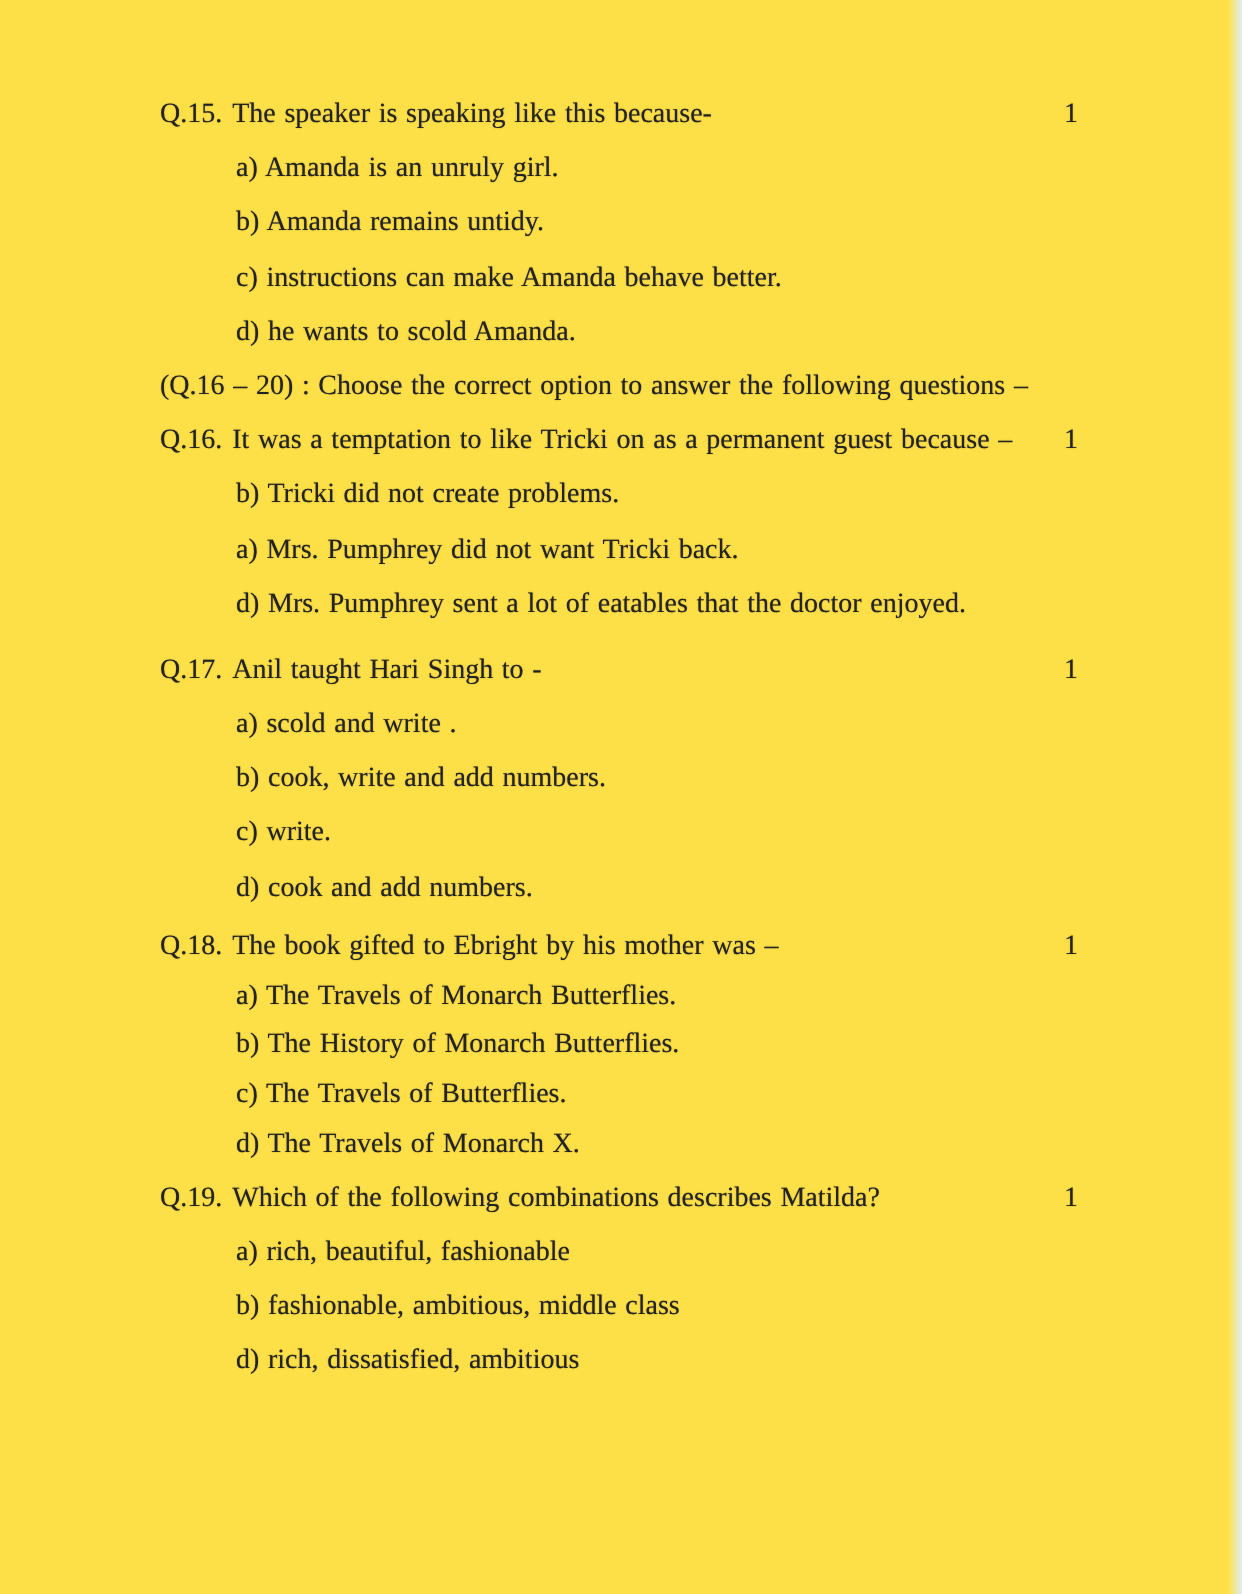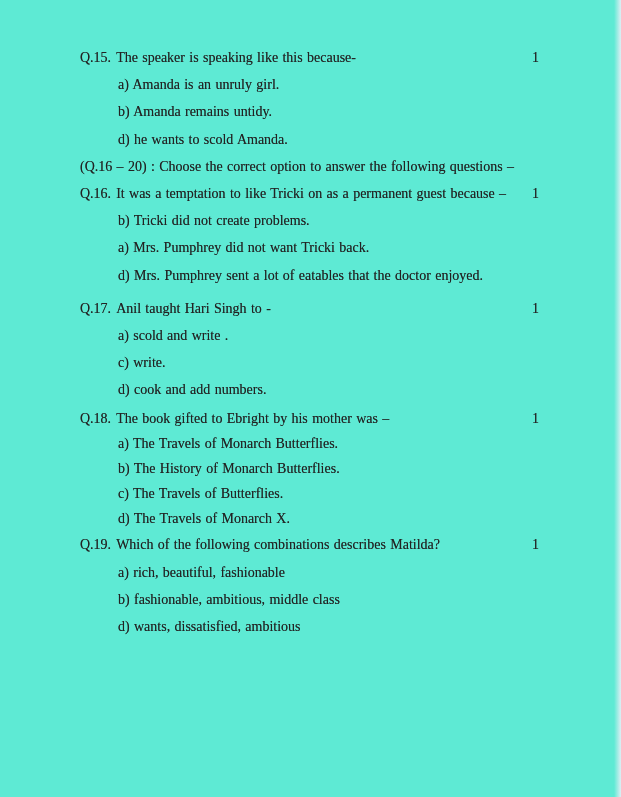--- a/index.html
+++ b/index.html
@@ -10,21 +10,21 @@
   body {
     width: 621px;
     height: 797px;
     background: #ffffff;
     position: relative;
     overflow: hidden;
   }
   .page {
     position: absolute;
     inset: 0;
-    background: #5eead4;
+    background: #fde047;
   }
   .content {
     position: absolute;
     left: 80px;
     top: 44px;
     width: 510px;
     font-family: "Liberation Serif", serif;
     font-size: 14px;
     color: #232323;
   }
@@ -64,20 +64,21 @@
 <div class="page">
   <div class="content">
 
     <div class="block">
       <div class="line q-line">
         <span class="qnum">Q.15.</span><span class="qtext">The speaker is speaking like this because-</span>
         <span class="marks">1</span>
       </div>
       <div class="line opt">a) Amanda is an unruly girl.</div>
       <div class="line opt">b) Amanda remains untidy.</div>
+      <div class="line opt">c) instructions can make Amanda behave better.</div>
       <div class="line opt">d) he wants to scold Amanda.</div>
     </div>
 
     <div class="line instruction">(Q.16 – 20) : Choose the correct option to answer the following questions –</div>
 
     <div class="block">
       <div class="line q-line">
         <span class="qnum">Q.16.</span><span class="qtext">It was a temptation to like Tricki on as a permanent guest because –</span>
         <span class="marks">1</span>
       </div>
@@ -85,20 +86,21 @@
       <div class="line opt">a) Mrs. Pumphrey did not want Tricki back.</div>
       <div class="line opt">d) Mrs. Pumphrey sent a lot of eatables that the doctor enjoyed.</div>
     </div>
 
     <div class="block mt6">
       <div class="line q-line">
         <span class="qnum">Q.17.</span><span class="qtext">Anil taught Hari Singh to -</span>
         <span class="marks">1</span>
       </div>
       <div class="line opt">a) scold and write .</div>
+      <div class="line opt">b) cook, write and add numbers.</div>
       <div class="line opt">c) write.</div>
       <div class="line opt">d) cook and add numbers.</div>
     </div>
 
     <div class="block block-tight">
       <div class="line q-line">
         <span class="qnum">Q.18.</span><span class="qtext">The book gifted to Ebright by his mother was –</span>
         <span class="marks">1</span>
       </div>
       <div class="line opt">a) The Travels of Monarch Butterflies.</div>
@@ -107,19 +109,19 @@
       <div class="line opt">d) The Travels of Monarch X.</div>
     </div>
 
     <div class="block">
       <div class="line q-line">
         <span class="qnum">Q.19.</span><span class="qtext">Which of the following combinations describes Matilda?</span>
         <span class="marks">1</span>
       </div>
       <div class="line opt">a) rich, beautiful, fashionable</div>
       <div class="line opt">b) fashionable, ambitious, middle class</div>
-      <div class="line opt">d) wants, dissatisfied, ambitious</div>
+      <div class="line opt">d) rich, dissatisfied, ambitious</div>
     </div>
 
   </div>
 
   <div class="edge-right"></div>
 </div>
 
 </body></html>

